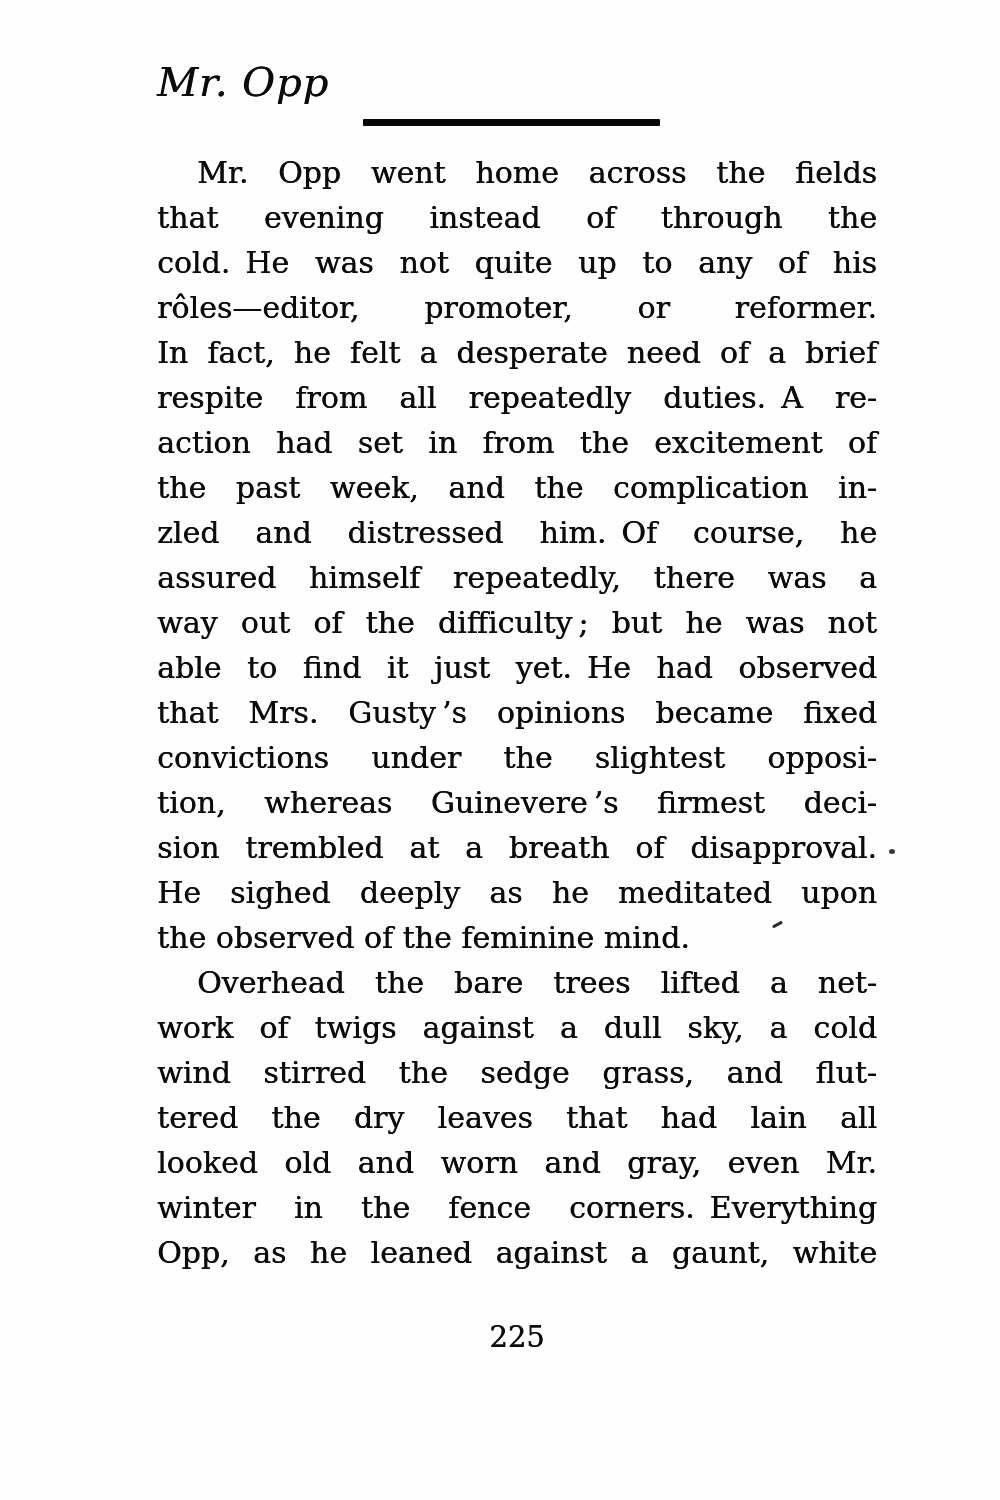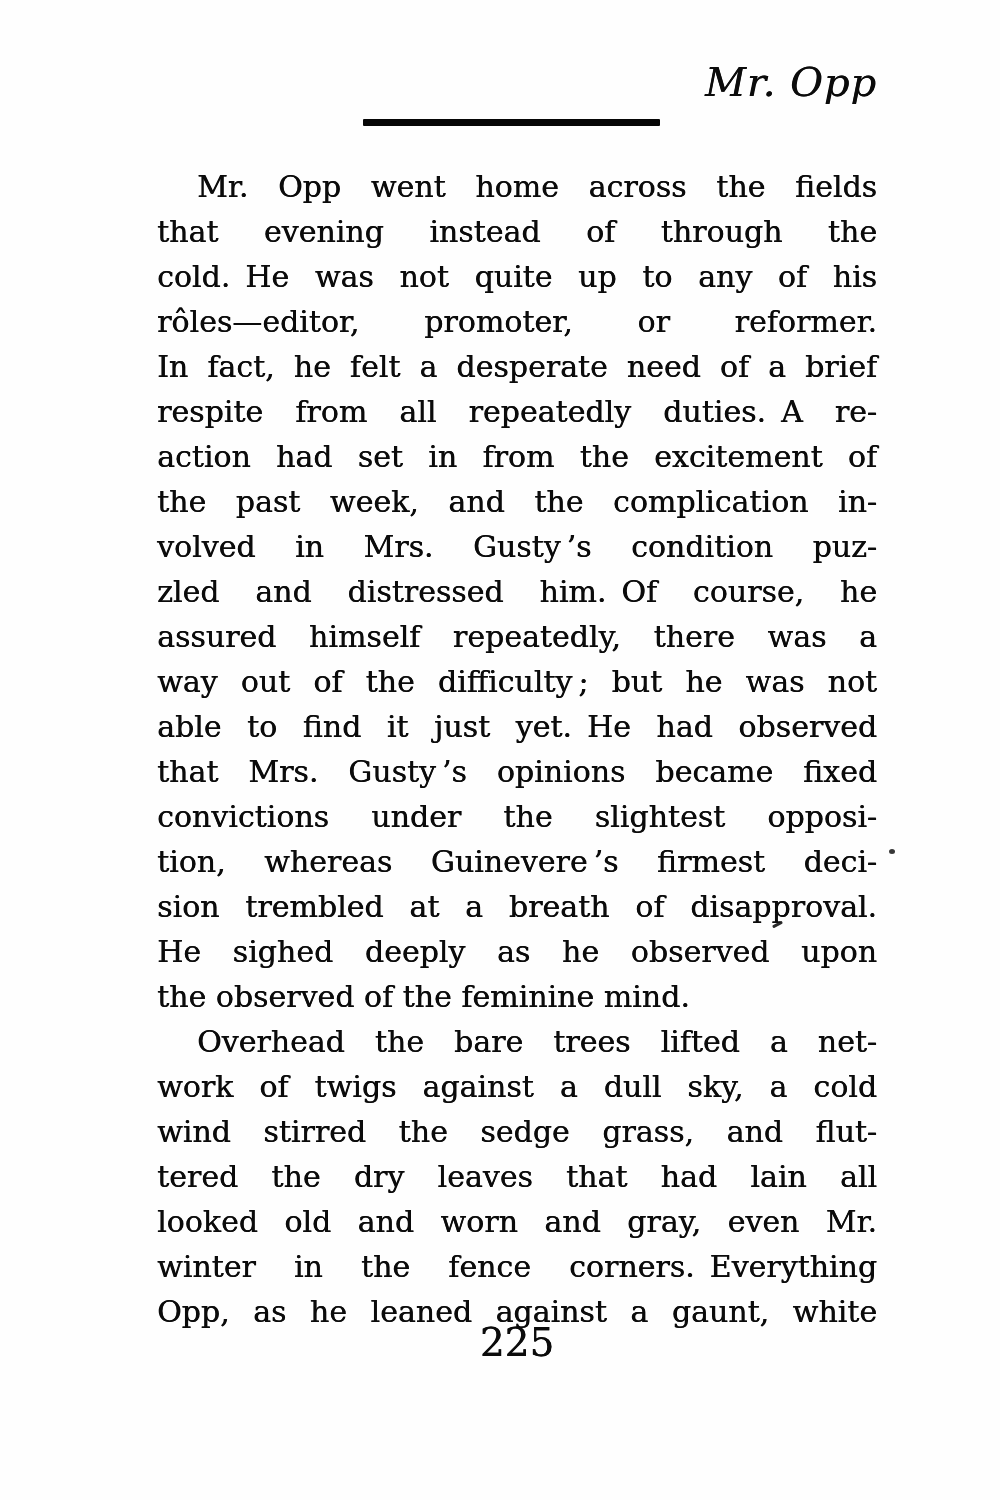--- a/index.html
+++ b/index.html
@@ -12,21 +12,21 @@
     color: #0b0b0b;
     font-family: "DejaVu Serif", "Liberation Serif", serif;
     overflow: hidden;
   }
 
   .header {
     position: absolute;
     left: 157px;
     top: 60px;
     width: 720px;
-    text-align: right;
+    text-align: left;
   }
 
   .title {
     font-style: italic;
     font-size: 40px;
     line-height: 1.1;
     letter-spacing: 1px;
     text-shadow: 0.4px 0 0 currentColor;
   }
 
@@ -40,42 +40,41 @@
     border-radius: 1px;
   }
 
   .body-text {
     position: absolute;
     left: 157px;
     top: 150px;
     width: 720px;
     font-size: 30px;
     text-shadow: 0.4px 0 0 currentColor;
-    margin-top: 14px;
   }
 
   .line {
     height: 45px;
     line-height: 45px;
     text-align: justify;
     text-align-last: justify;
     overflow: visible;
   }
 
   .line.no-justify { text-align-last: left; }
 
   .line.indent { text-indent: 40px; }
 
   .page-number {
     position: absolute;
     left: 157px;
     top: 1320px;
     width: 720px;
     text-align: center;
-    font-size: 39px;
+    font-size: 29px;
     text-shadow: 0.4px 0 0 currentColor;
   }
 
   .speck {
     position: absolute;
     background: #141414;
   }
 
   .speck-dot {
     left: 889px;
@@ -109,30 +108,29 @@
 
   <div class="body-text" id="text-block">
       <div class="line indent">Mr. Opp went home across the fields</div>
       <div class="line">that evening instead of through the</div>
       <div class="line">cold. He was not quite up to any of his</div>
       <div class="line">rôles—editor, promoter, or reformer.</div>
       <div class="line">In fact, he felt a desperate need of a brief</div>
       <div class="line">respite from all repeatedly duties. A re-</div>
       <div class="line">action had set in from the excitement of</div>
       <div class="line">the past week, and the complication in-</div>
-      <div class="line">volved in Mrs. Gusty ’s condition puz-</div>
       <div class="line">zled and distressed him. Of course, he</div>
       <div class="line">assured himself repeatedly, there was a</div>
       <div class="line">way out of the difficulty ; but he was not</div>
       <div class="line">able to find it just yet. He had observed</div>
       <div class="line">that Mrs. Gusty ’s opinions became fixed</div>
       <div class="line">convictions under the slightest opposi-</div>
       <div class="line">tion, whereas Guinevere ’s firmest deci-</div>
       <div class="line">sion trembled at a breath of disapproval.</div>
-      <div class="line">He sighed deeply as he observed upon</div>
+      <div class="line">He sighed deeply as he meditated upon</div>
       <div class="line no-justify">the observed of the feminine mind.</div>
       <div class="line indent">Overhead the bare trees lifted a net-</div>
       <div class="line">work of twigs against a dull sky, a cold</div>
       <div class="line">wind stirred the sedge grass, and flut-</div>
       <div class="line">tered the dry leaves that had lain all</div>
       <div class="line">looked old and worn and gray, even Mr.</div>
       <div class="line">winter in the fence corners. Everything</div>
       <div class="line">Opp, as he leaned against a gaunt, white</div>
     </div>
 

